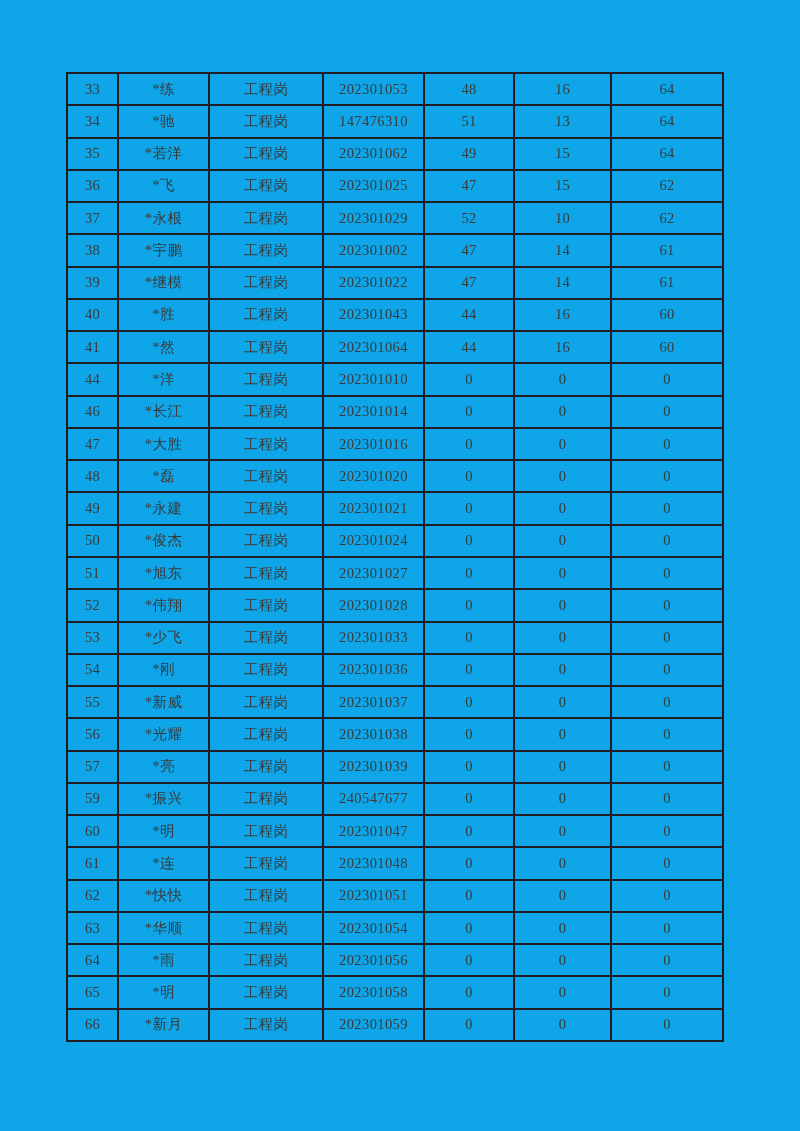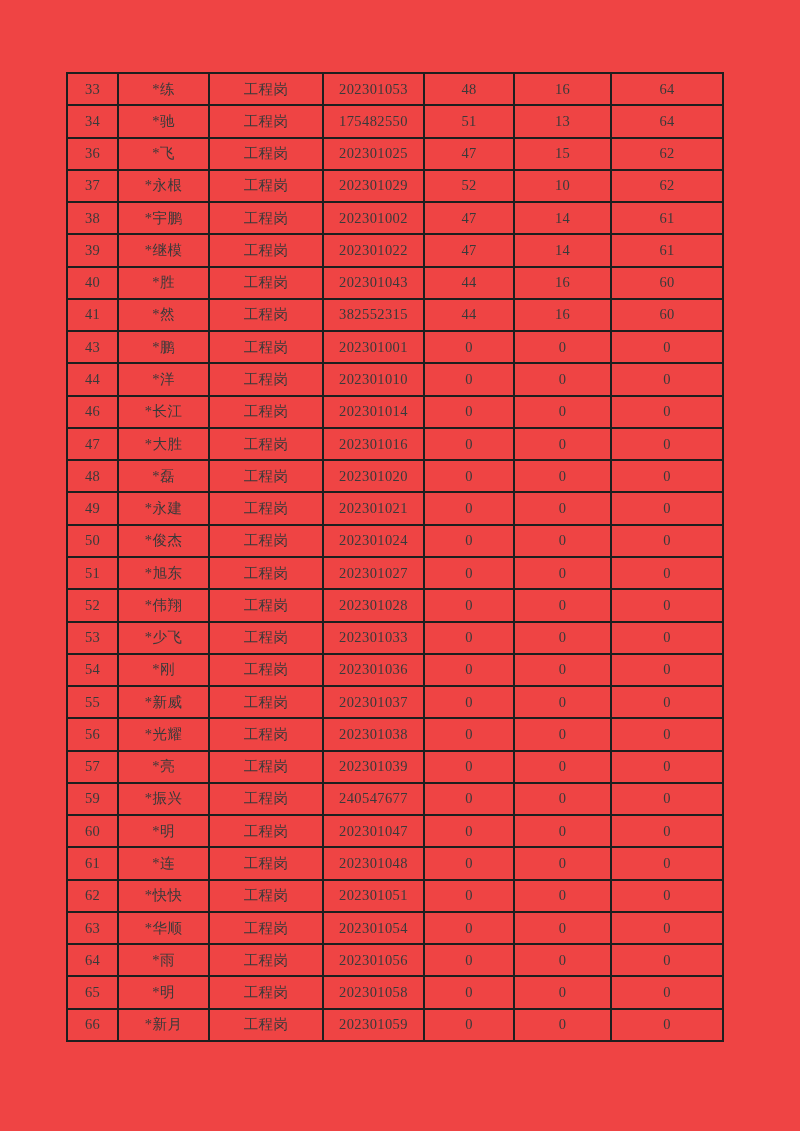--- a/index.html
+++ b/index.html
@@ -4,21 +4,21 @@
 <style>
   * { margin: 0; padding: 0; box-sizing: border-box; }
   html, body {
     background: #ffffff;
     font-family: "Liberation Serif", "DejaVu Serif", serif;
   }
   .page {
     position: relative;
     width: 800px;
     height: 1131px;
-    background: #ef4444;
+    background: #0ea5e9;
     overflow: hidden;
   }
   table.score-table {
     position: absolute;
     left: 66px;
     top: 72px;
     width: 656px;
     height: 970px;
     border-collapse: collapse;
     table-layout: fixed;
@@ -58,23 +58,32 @@
           <td>工程岗</td>
           <td class="id-cell">202301053</td>
           <td>48</td>
           <td>16</td>
           <td>64</td>
         </tr>
         <tr>
           <td>34</td>
           <td class="name-cell">*驰</td>
           <td>工程岗</td>
-          <td class="id-cell">175482550</td>
+          <td class="id-cell">147476310</td>
           <td>51</td>
           <td>13</td>
+          <td>64</td>
+        </tr>
+        <tr>
+          <td>35</td>
+          <td class="name-cell">*若洋</td>
+          <td>工程岗</td>
+          <td class="id-cell">202301062</td>
+          <td>49</td>
+          <td>15</td>
           <td>64</td>
         </tr>
         <tr>
           <td>36</td>
           <td class="name-cell">*飞</td>
           <td>工程岗</td>
           <td class="id-cell">202301025</td>
           <td>47</td>
           <td>15</td>
           <td>62</td>
@@ -112,33 +121,24 @@
           <td>工程岗</td>
           <td class="id-cell">202301043</td>
           <td>44</td>
           <td>16</td>
           <td>60</td>
         </tr>
         <tr>
           <td>41</td>
           <td class="name-cell">*然</td>
           <td>工程岗</td>
-          <td class="id-cell">382552315</td>
+          <td class="id-cell">202301064</td>
           <td>44</td>
           <td>16</td>
           <td>60</td>
-        </tr>
-        <tr>
-          <td>43</td>
-          <td class="name-cell">*鹏</td>
-          <td>工程岗</td>
-          <td class="id-cell">202301001</td>
-          <td>0</td>
-          <td>0</td>
-          <td>0</td>
         </tr>
         <tr>
           <td>44</td>
           <td class="name-cell">*洋</td>
           <td>工程岗</td>
           <td class="id-cell">202301010</td>
           <td>0</td>
           <td>0</td>
           <td>0</td>
         </tr>

